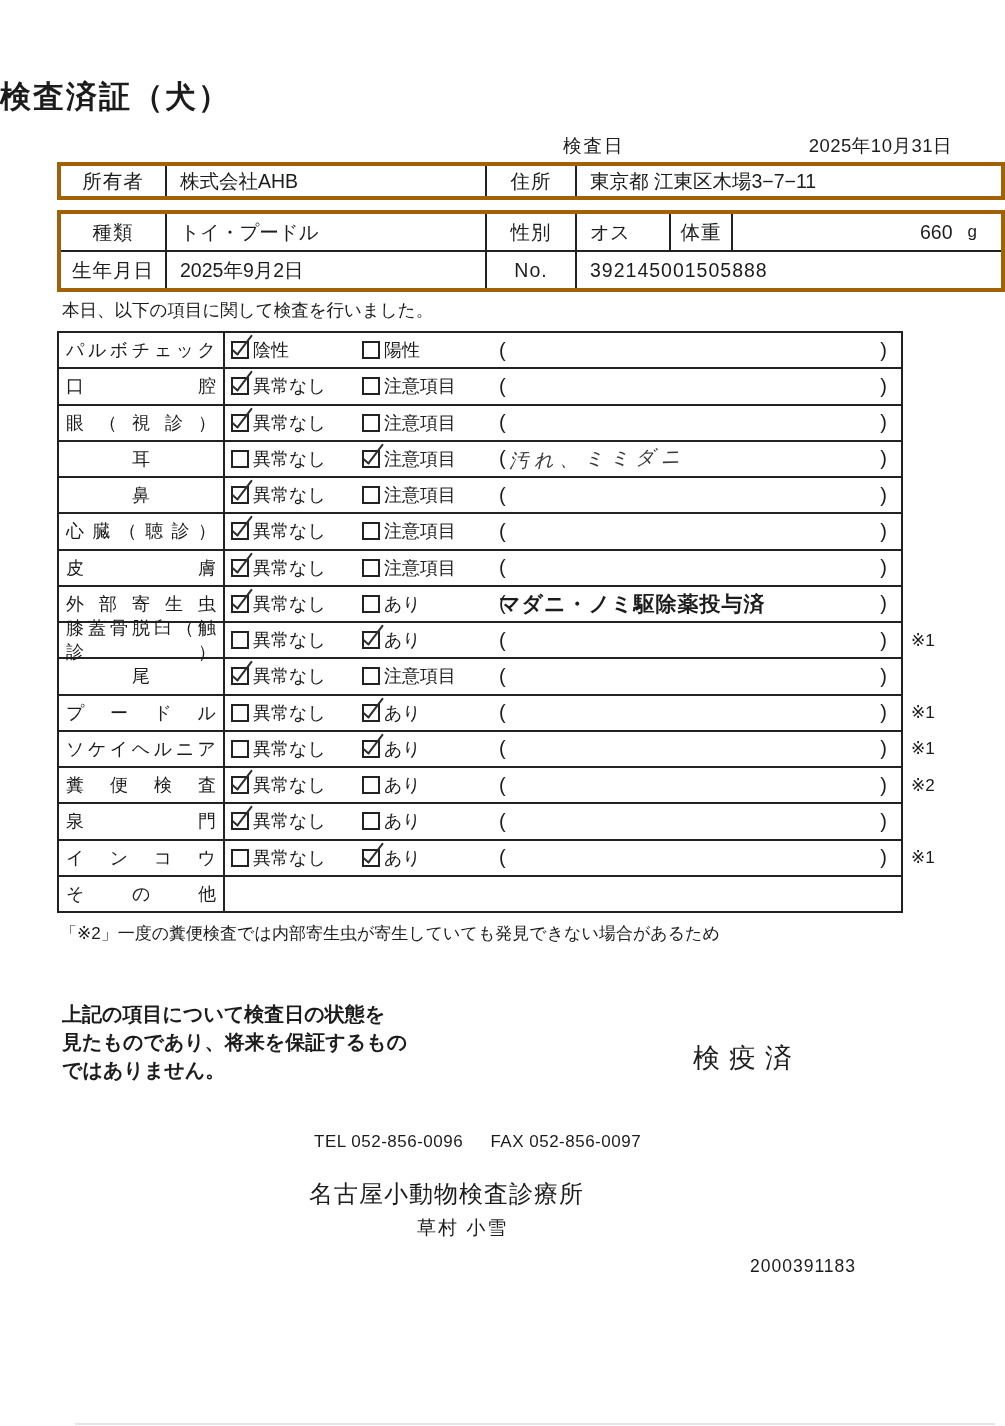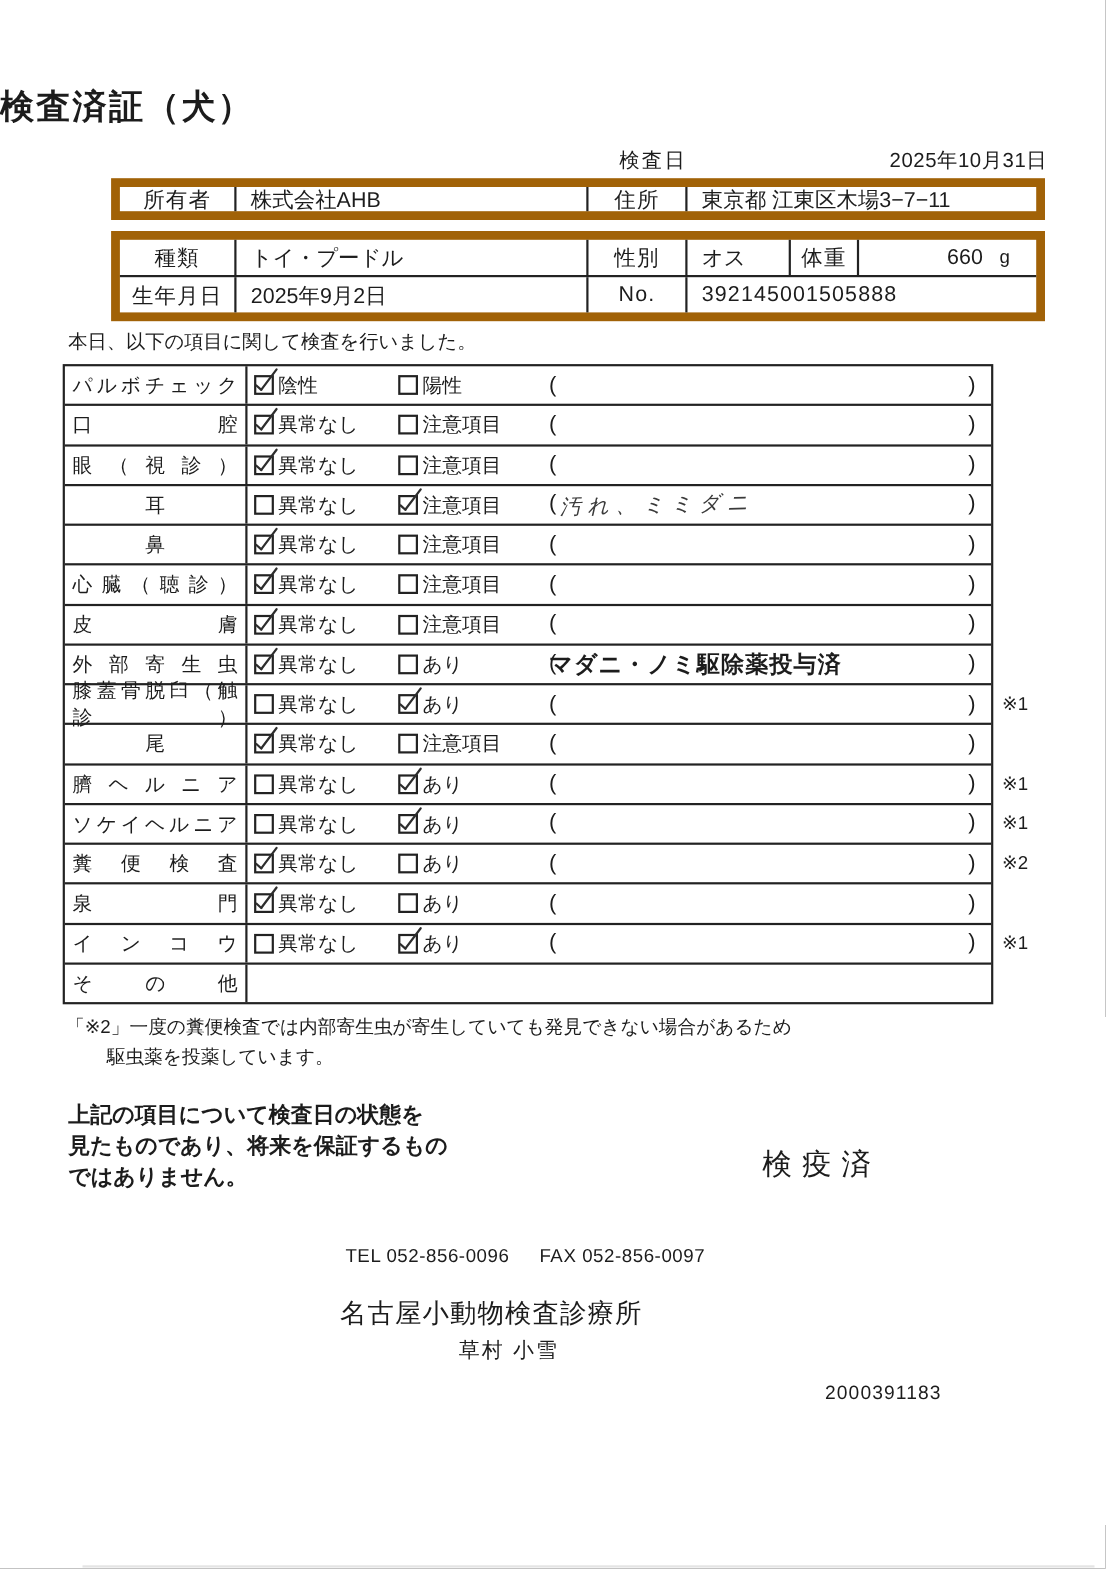--- a/index.html
+++ b/index.html
@@ -8,21 +8,21 @@
     font-family:"Liberation Sans","DejaVu Sans",sans-serif;color:#1c1c1c;
     overflow:hidden;margin:0 auto;
   }
   
   .title{position:absolute;top:76px;left:0;width:100%;text-align:left;
     font-size:31px;font-weight:700;letter-spacing:2px;}
   .date-label{position:absolute;top:133px;left:563px;font-size:18.5px;letter-spacing:2px;}
   .date-value{position:absolute;top:133px;right:53px;font-size:18.5px;letter-spacing:.5px;}
 
   
-  .tbl{position:absolute;left:57px;width:849px;border:8px solid #a16207;box-sizing:border-box;font-size:19.5px;margin-left:44px;}
+  .tbl{position:absolute;left:57px;width:948px;border:4px solid #a16207;box-sizing:border-box;font-size:19.5px;}
   .tbl-owner{top:162px;height:38px;display:flex;}
   .tbl-animal{top:210px;height:82px;display:flex;flex-direction:column;}
   .trow{display:flex;flex:1;min-height:0;}
   .trow.first{border-bottom:2px solid #222;}
   .cell{display:flex;align-items:center;box-sizing:border-box;border-right:2px solid #222;}
   .cell.last{border-right:none;}
   .cell.head{justify-content:center;letter-spacing:1px;}
   .cell.val{justify-content:flex-start;padding-left:13px;}
   .w-a{width:106px;flex:none;}
   .w-b{width:320px;flex:none;}
@@ -310,21 +310,21 @@
         <span class="olabel">注意項目</span>
       </span>
       <span class="paren open" style="display: flex;">(</span>
       <span class="note"></span>
       <span class="paren close" style="display: flex;">)</span>
       <span class="remark"></span>
     </div>
 
     <div class="crow">
       <div class="clabel">
-          <span>臍ヘルニア</span>
+          <span>プードル</span>
         </div>
       <span class="grp g1" style="display: flex;">
         <span class="cb"></span>
         <span class="olabel">異常なし</span>
       </span>
       <span class="grp g2" style="display: flex;">
         <span class="cb">
             <span class="tick"></span>
           </span>
         <span class="olabel">あり</span>
@@ -421,21 +421,20 @@
         </div>
 
       <span class="note"></span>
 
       <span class="remark"></span>
     </div>
   </div>
 
   <div class="notes">
     <div>「※2」一度の糞便検査では内部寄生虫が寄生していても発見できない場合があるため</div>
-    <div class="indent">駆虫薬を投薬しています。</div>
   </div>
 
   <div class="disclaimer">
     <div>上記の項目について検査日の状態を</div>
     <div>見たものであり、将来を保証するもの</div>
     <div>ではありません。</div>
   </div>
 
   <div class="stamp">検疫済</div>
 

